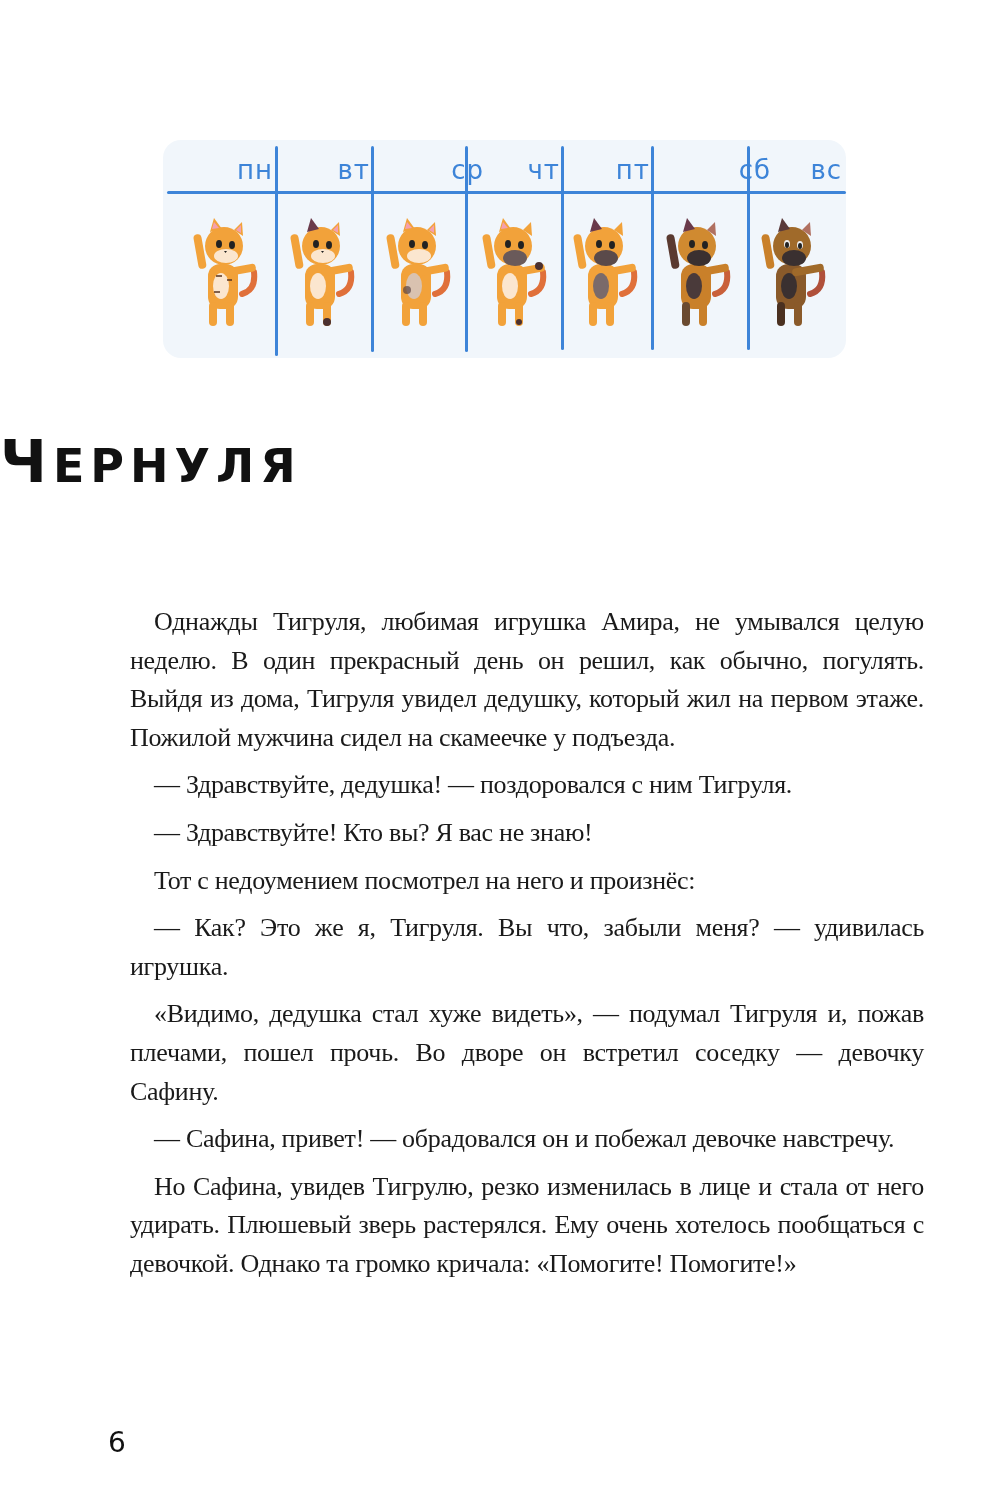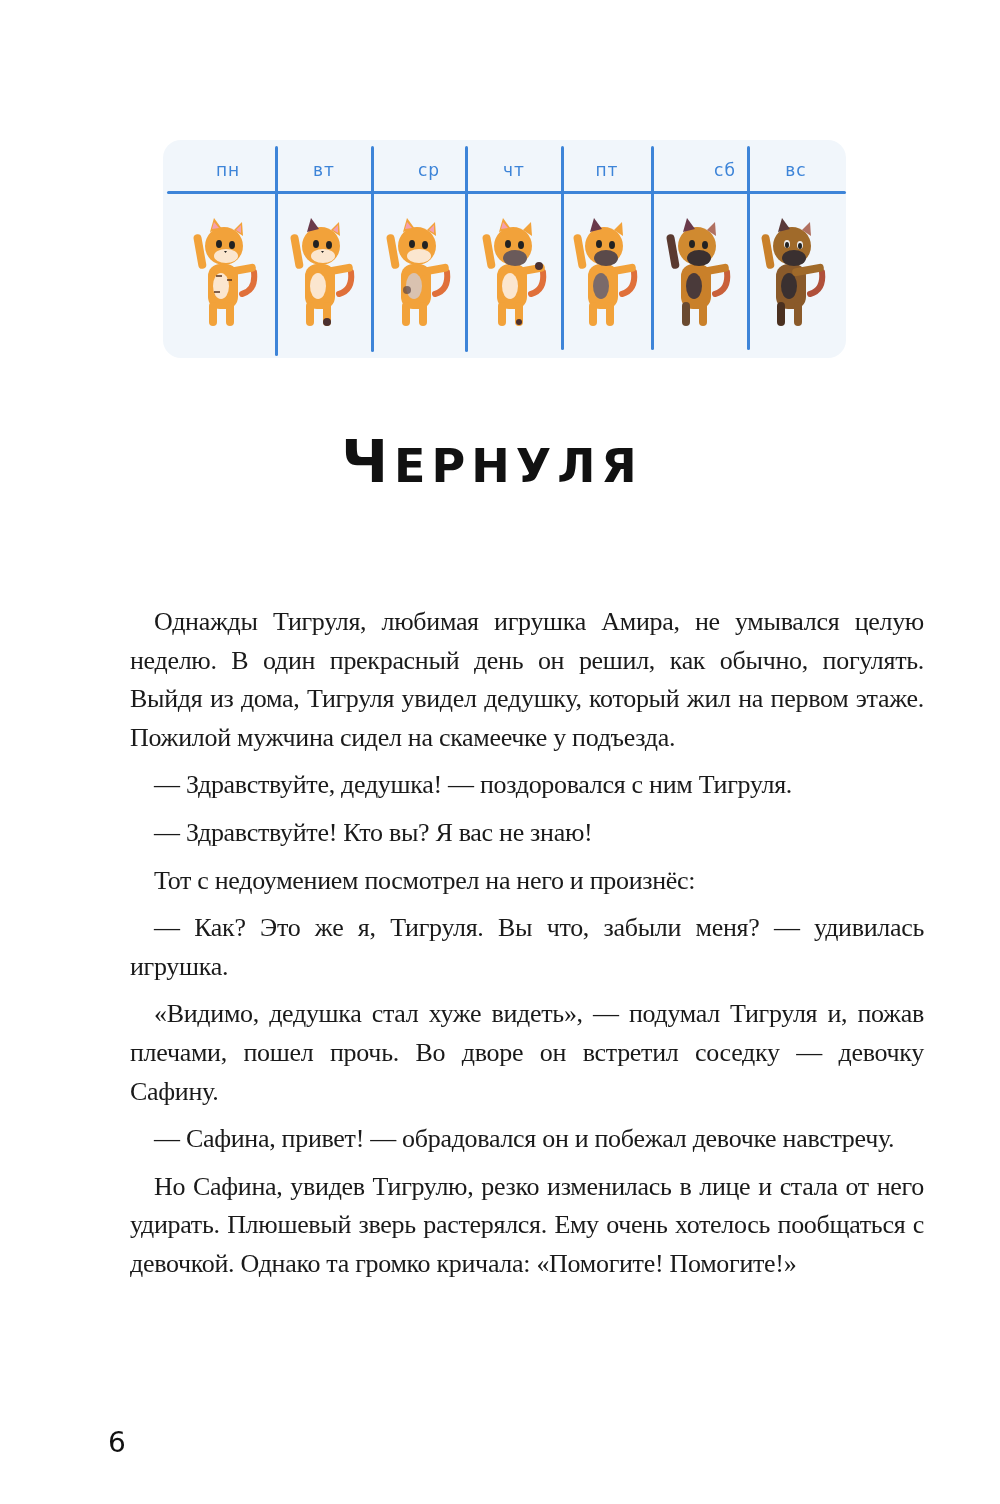--- a/index.html
+++ b/index.html
@@ -11,29 +11,29 @@
     position: absolute; left: 163px; top: 140px; width: 683px; height: 218px;
     background: #f1f6fb; border-radius: 18px;
   }
   .cal-hline {
     position: absolute; left: 4px; right: 0; top: 51px; height: 3px; background: #3d84d8; border-radius: 2px;
   }
   .cal-vline {
     position: absolute; top: 6px; width: 3px; background: #3d84d8; border-radius: 2px;
   }
   .cal-day {
-    position: absolute; top: 10px; height: 40px; text-align: center;
-    font-family: "DejaVu Sans", sans-serif; font-size: 17px; color: #3d84d8; letter-spacing: 1px;
+    position: absolute; top: 10px; height: 40px; text-align: right;
+    font-family: "DejaVu Sans", sans-serif; font-size: 26px; color: #3d84d8; letter-spacing: 1px;
     line-height: 40px;
   }
   .cat {
     position: absolute; top: 74px; width: 70px; height: 120px;
   }
   .title {
-    position: absolute; left: 0; right: 16px; top: 428px; text-align: center;
+    position: absolute; left: 0; right: 16px; top: 428px; 
     font-family: "DejaVu Sans", sans-serif; font-weight: bold; font-size: 46px; letter-spacing: 6px;
     color: #111;
   }
   .title .cap { font-size: 58px; }
   .text {
     position: absolute; left: 121px; width: 812px; top: 594px;
     font-size: 26px; line-height: 38.6px; text-align: justify;
     font-family: "Liberation Serif", serif; letter-spacing: -0.3px;
   }
   .text p { margin: 9px; text-indent: 24px; }

